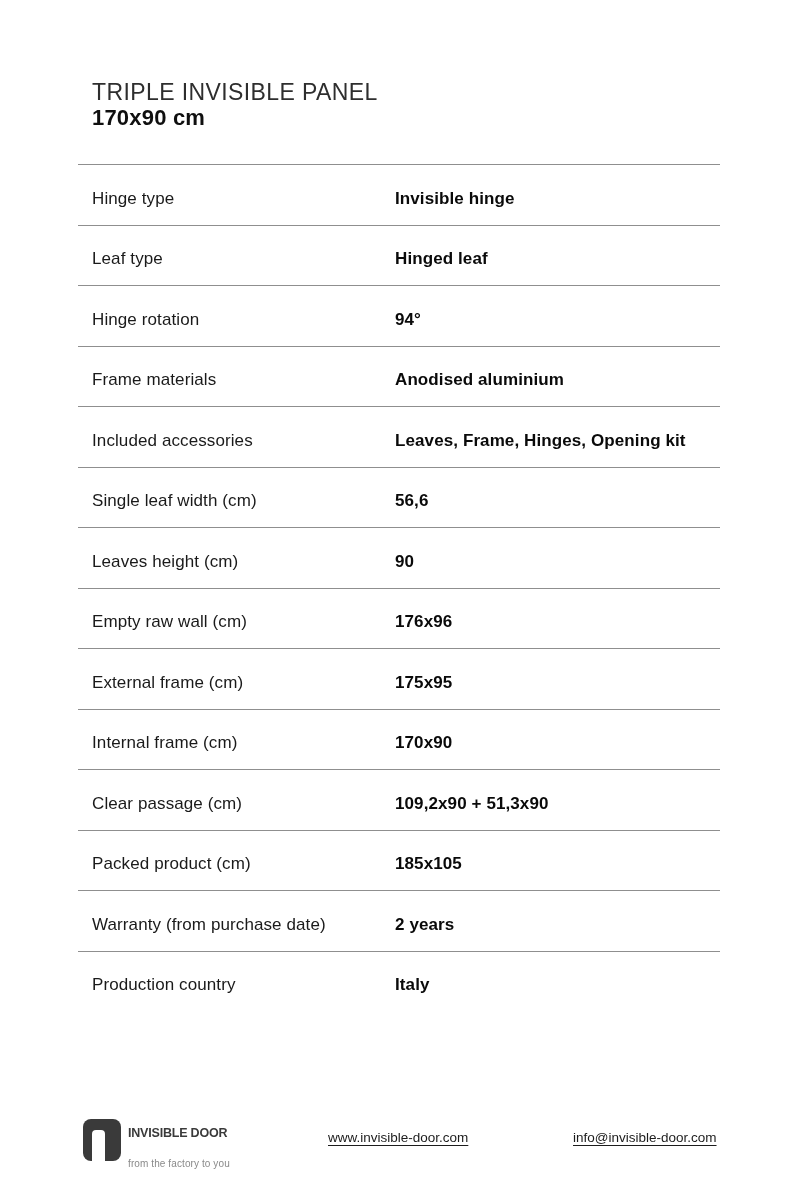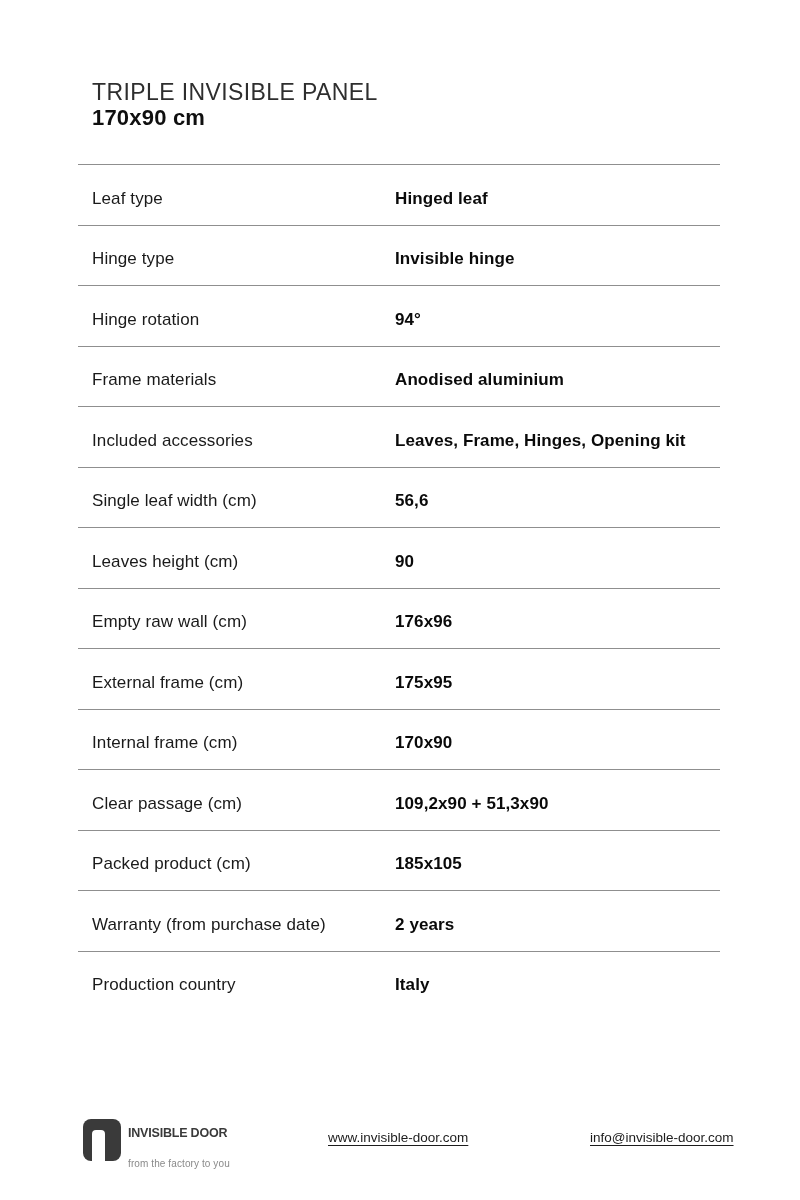--- a/index.html
+++ b/index.html
@@ -91,40 +91,40 @@
   .footer-link{
     position:absolute;
     top:1130px;
     font-size:13.5px;
     color:#1c1c1c;
     text-decoration:underline;
     text-underline-offset:3px;
     cursor:pointer;
   }
   .link-www{left:328px;}
-  .link-email{left:590px;text-align:center;}
+  .link-email{left:573px;text-align:center;}
 </style>
 </head>
 <body>
 
 <div class="page">
 
   <div class="header">
     <div class="product-title">TRIPLE INVISIBLE PANEL</div>
     <div class="product-size">170x90 cm</div>
   </div>
 
   <div class="spec-table" id="spec-table">
       <div class="row">
+        <span class="label">Hinge type</span>
+        <span class="value">Invisible hinge</span>
+      </div>
+      <div class="row">
         <span class="label">Leaf type</span>
         <span class="value">Hinged leaf</span>
-      </div>
-      <div class="row">
-        <span class="label">Hinge type</span>
-        <span class="value">Invisible hinge</span>
       </div>
       <div class="row">
         <span class="label">Hinge rotation</span>
         <span class="value">94°</span>
       </div>
       <div class="row">
         <span class="label">Frame materials</span>
         <span class="value">Anodised aluminium</span>
       </div>
       <div class="row">

